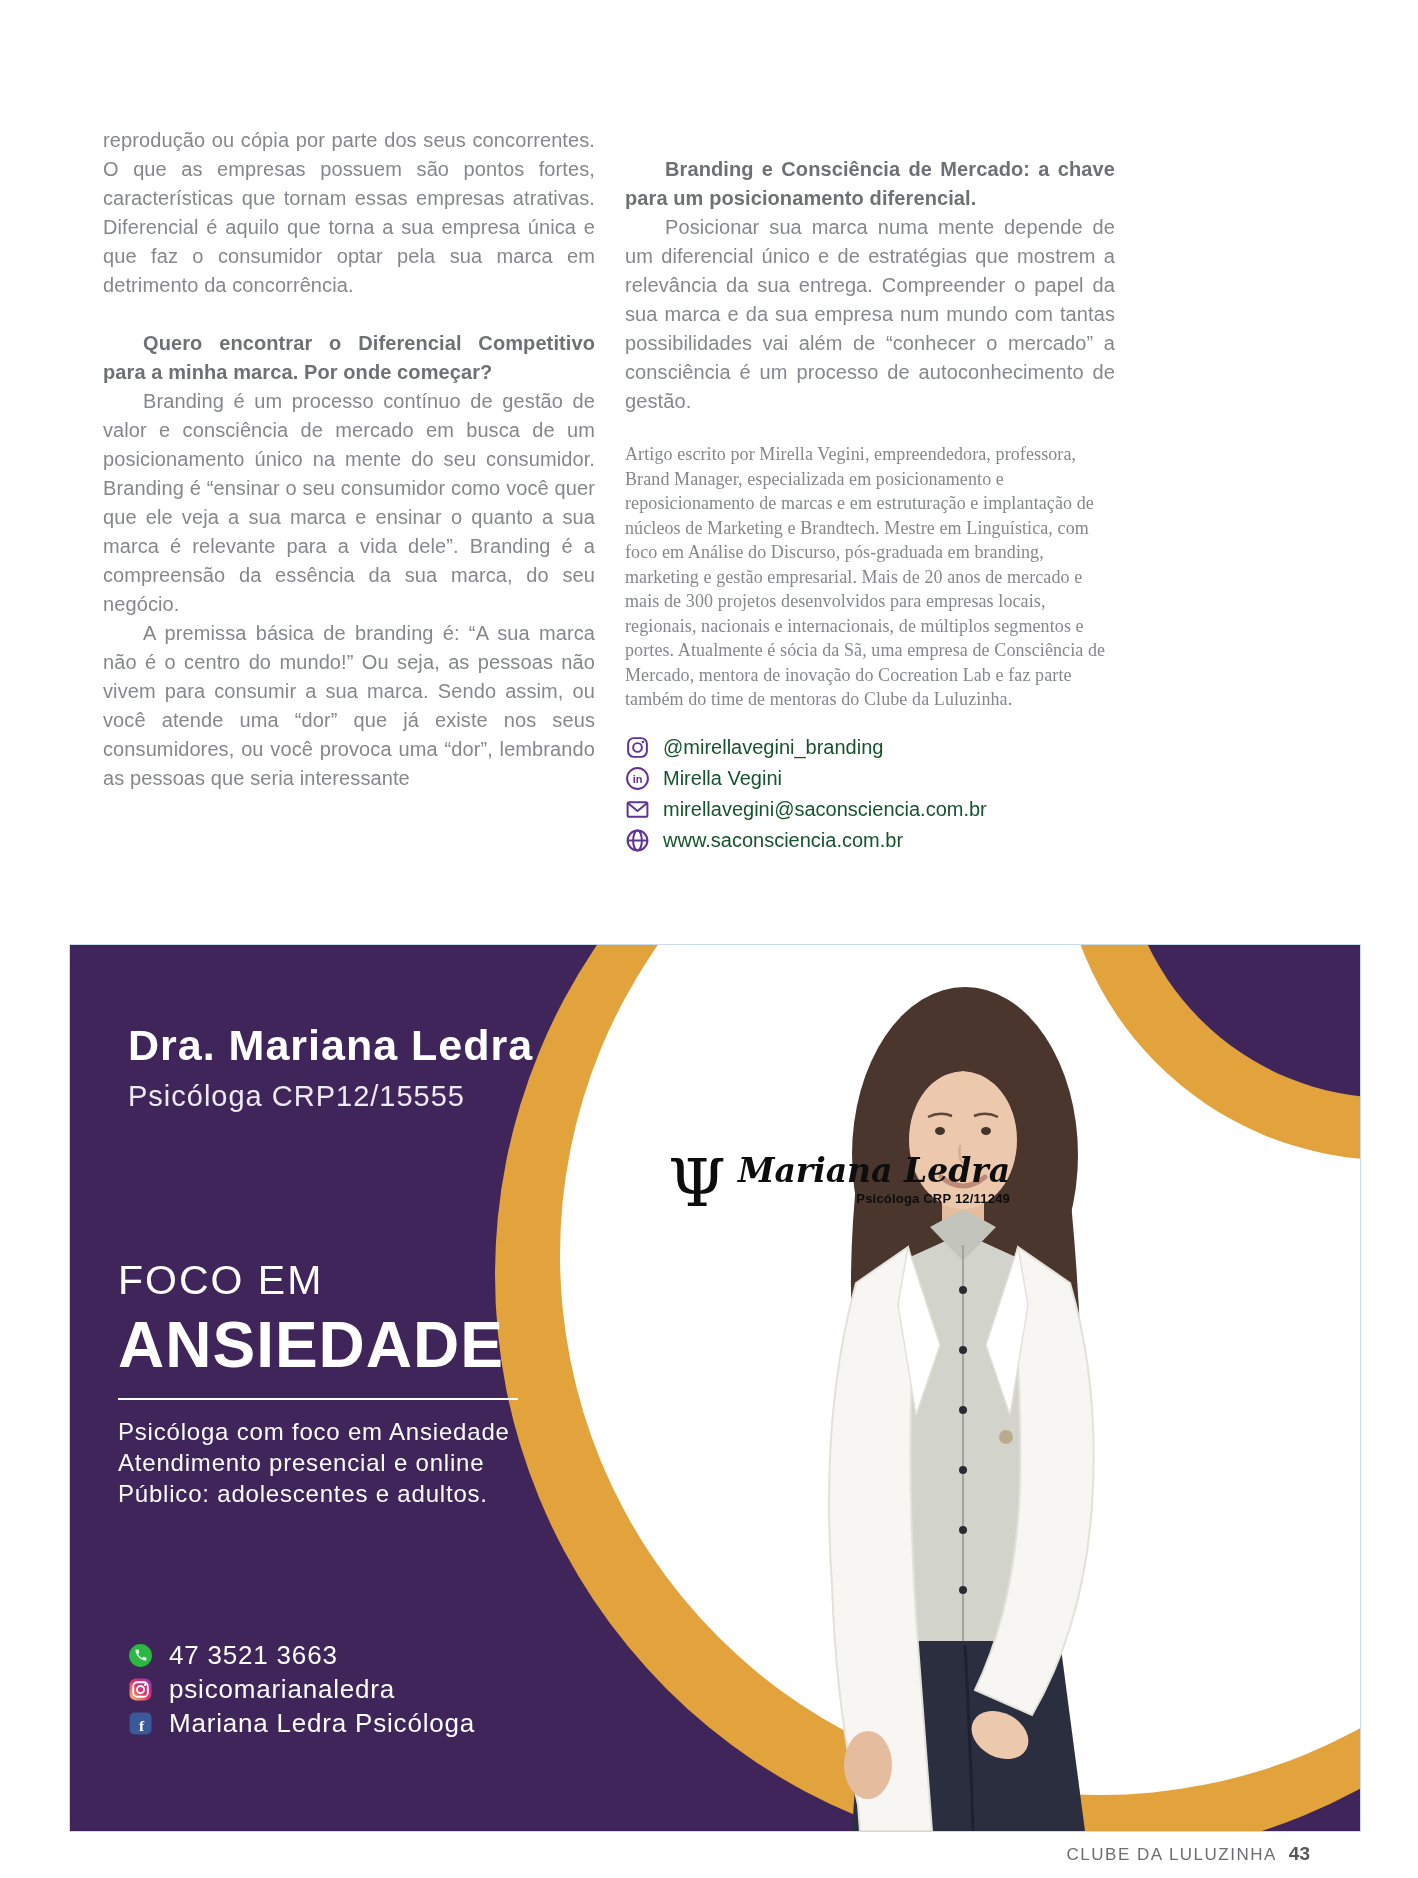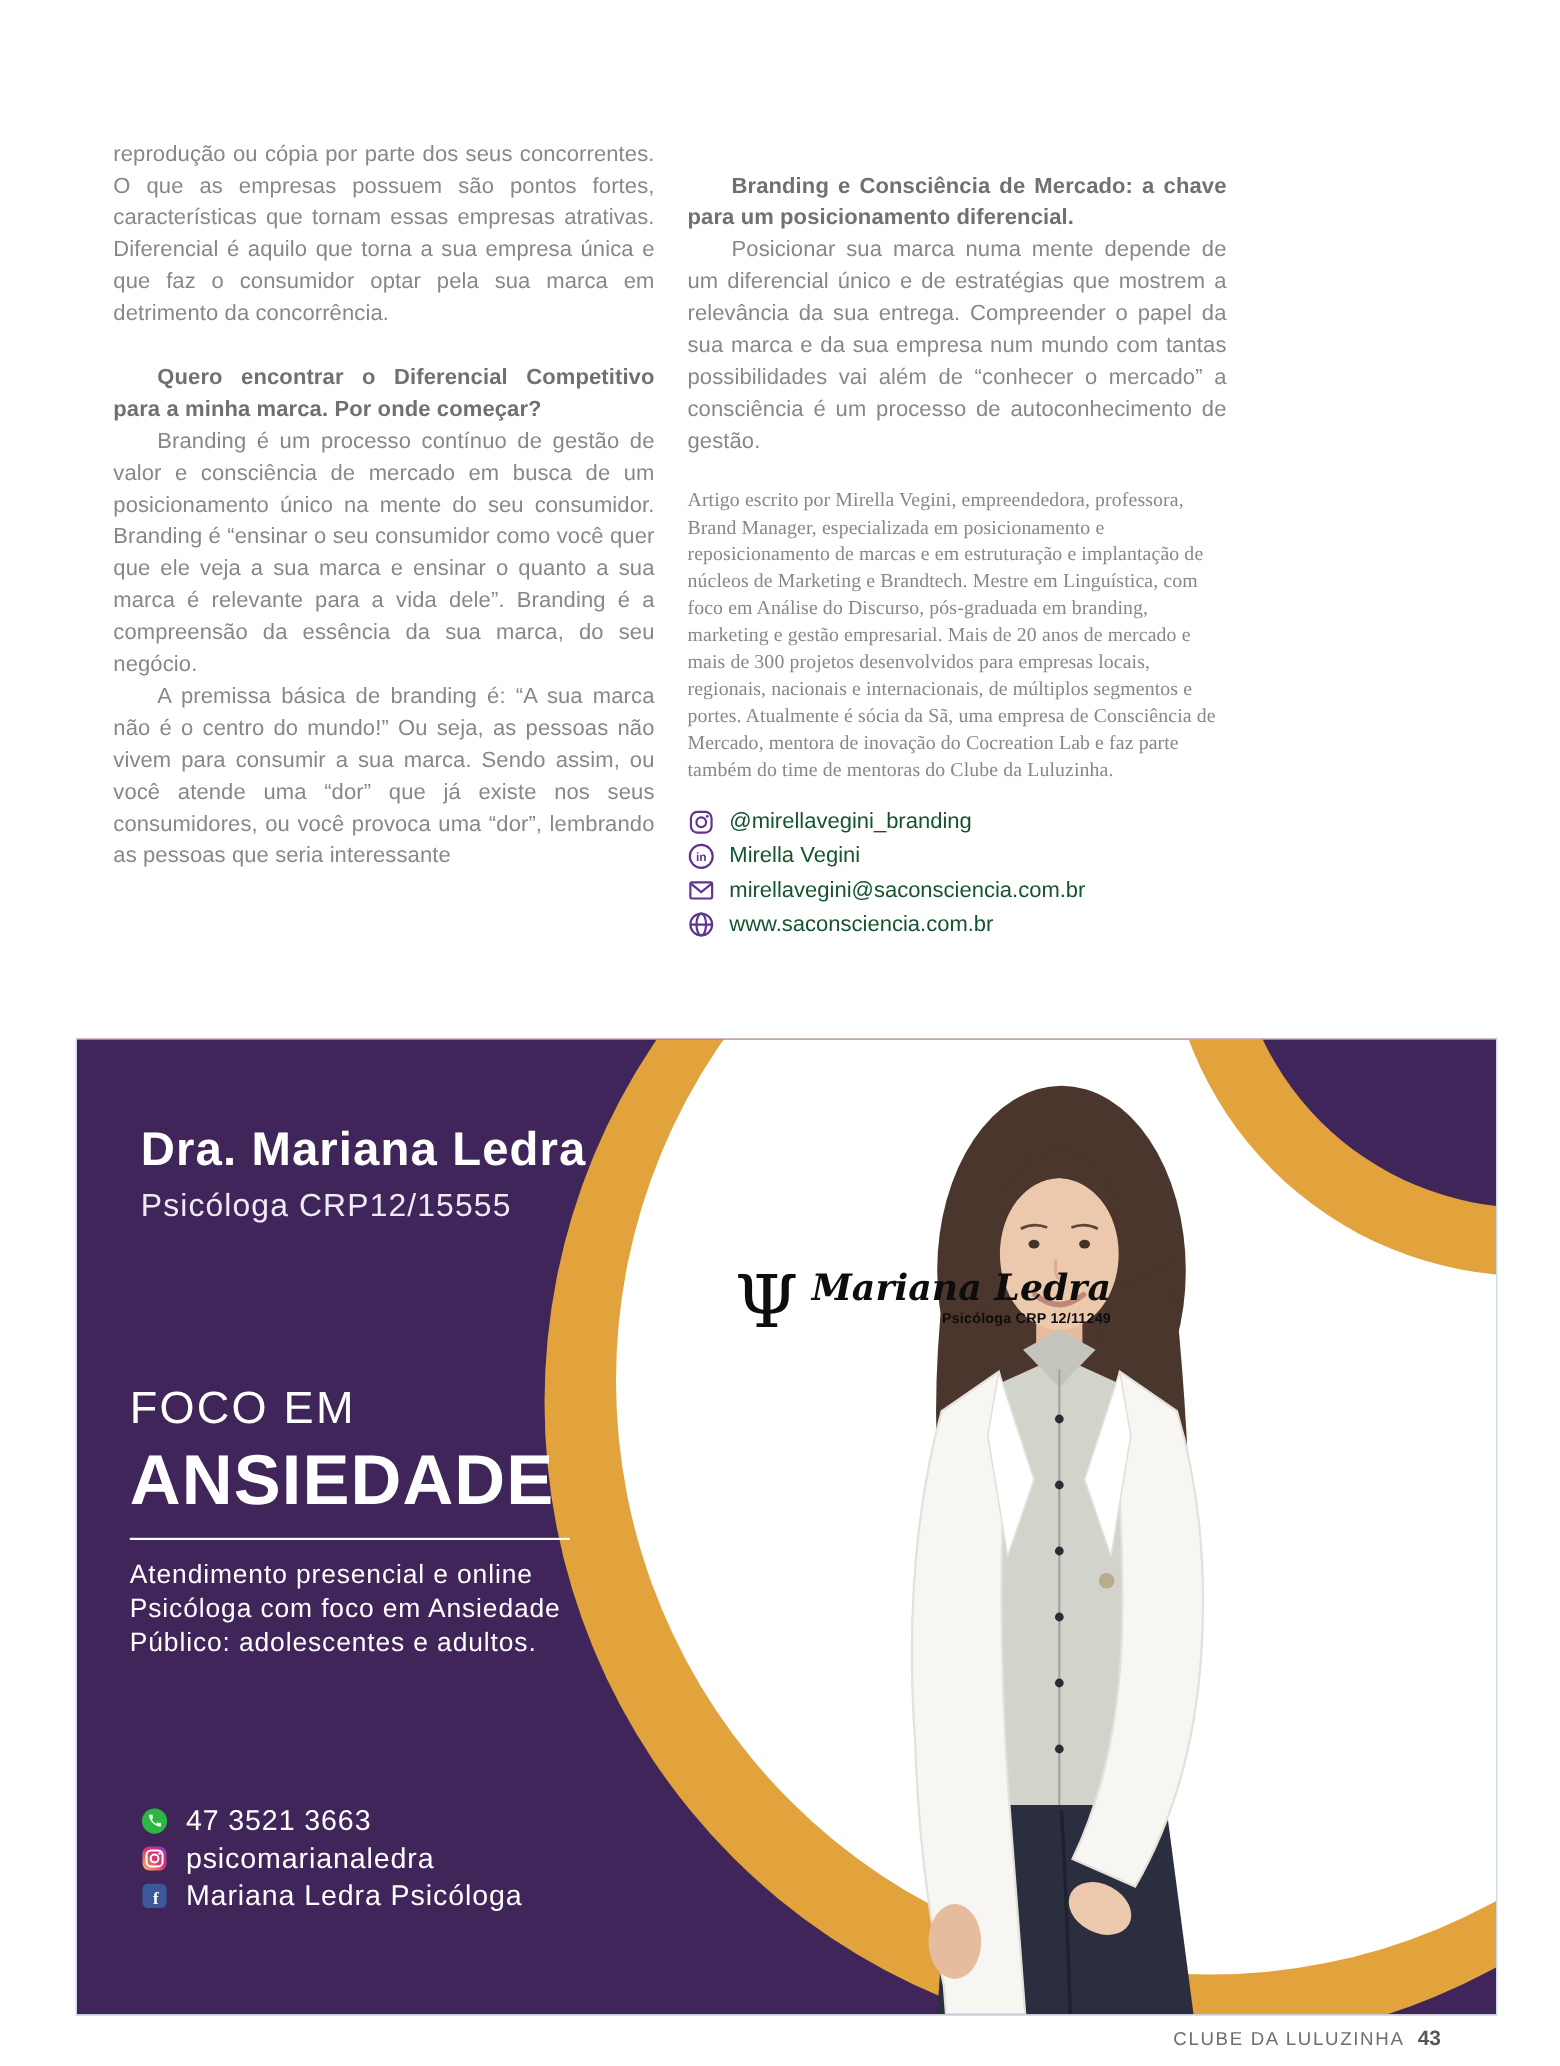--- a/index.html
+++ b/index.html
@@ -27,21 +27,21 @@
   ul.author-contacts{list-style:none;margin:20px 0 0 0;padding:0;}
   ul.author-contacts li{
     display:flex;align-items:center;gap:13px;height:31px;
     font-size:20px;color:#14532d;
   }
   .cicon{width:25px;height:25px;display:inline-flex;flex:0 0 25px;}
   .cicon svg{width:100%;height:100%;}
   
   .ad{
     position:absolute;left:69px;top:944px;width:1290px;height:886px;
-    border:1px solid #c8dcec;box-sizing:content-box;overflow:hidden;background:#c2410c;
+    border:1px solid #c8dcec;box-sizing:content-box;overflow:hidden;background:#737373;
   }
   .ad-bg{position:absolute;left:0;top:0;width:1290px;height:886px;}
   .ad-name{position:absolute;left:58px;top:76px;color:#fff;}
   .ad-name .dname{font-size:43px;font-weight:bold;letter-spacing:1px;}
   .ad-name .dtitle{font-size:29px;font-weight:normal;color:#eeeaf3;margin-top:10px;letter-spacing:1px;}
   .ad-focus{position:absolute;left:48px;top:312px;color:#fff;}
   .ad-focus .f1{font-size:41px;letter-spacing:2px;font-weight:normal;}
   .ad-focus .f2{font-size:64px;font-weight:bold;letter-spacing:1px;margin-top:4px;}
   .ad-focus .rule{width:400px;height:2px;background:#ffffff;margin-top:16px;}
   .ad-focus .desc{margin-top:16px;font-size:24px;line-height:31px;letter-spacing:.8px;font-weight:normal;}
@@ -194,22 +194,22 @@
         <div class="lname">Mariana Ledra</div>
         <div class="lsub">Psicóloga CRP 12/11249</div>
       </span>
     </div>
 
     <div class="ad-focus">
       <div class="f1">FOCO EM</div>
       <div class="f2">ANSIEDADE</div>
       <div class="rule"></div>
       <div class="desc">
+        <div>Psicóloga com foco em Ansiedade</div>
         <div>Atendimento presencial e online</div>
-        <div>Psicóloga com foco em Ansiedade</div>
         <div>Público: adolescentes e adultos.</div>
       </div>
     </div>
 
     <div class="ad-contacts">
       <div class="row">
         <span class="aicon">
           <svg viewBox="0 0 24 24">
             <circle cx="12" cy="12" r="11" fill="#2bb741"></circle>
             <path d="M7.2 6.5 C7 11.5 12.5 17 17.5 16.8 L17.7 13.9 L14.6 13.2 L13.5 14.4 C11.6 13.6 10.4 12.4 9.6 10.5 L10.8 9.4 L10.1 6.3 Z" fill="#ffffff"></path>

